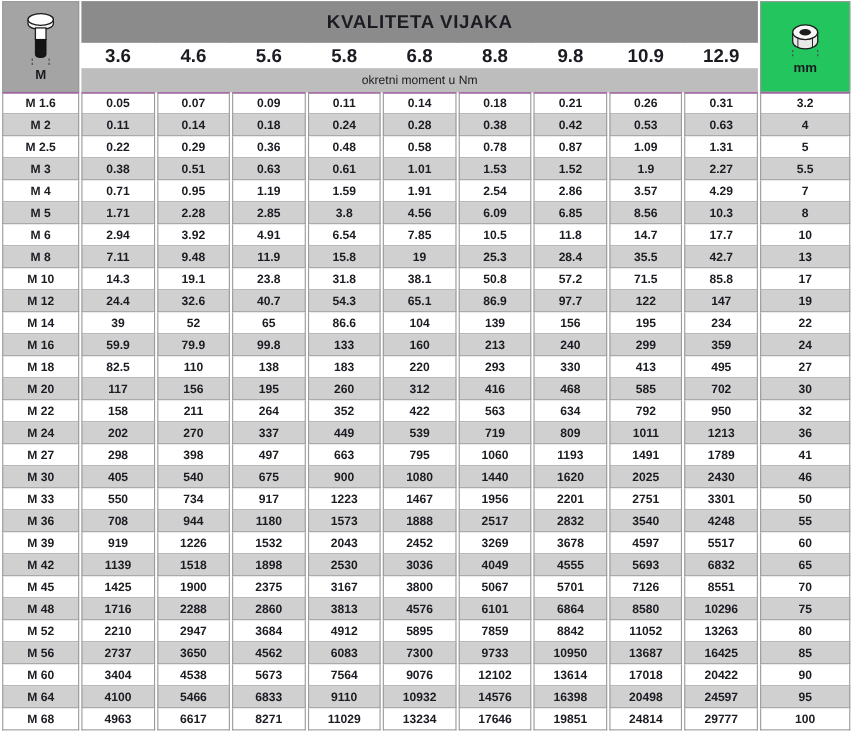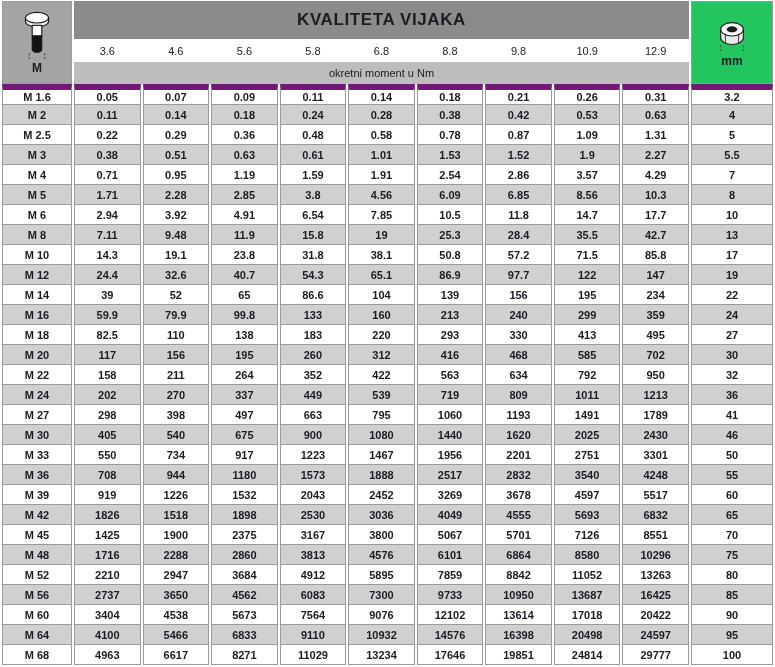--- a/index.html
+++ b/index.html
@@ -60,41 +60,41 @@
     height: 100%;
   }
   .corner-label {
     font-weight: bold;
     font-size: 12px;
     color: #1b1b22;
   }
   
   td.quality-cell {
     background: #ffffff;
-    font-weight: normal;
-    font-size: 11px;
+    font-weight: bold;
+    font-size: 17px;
     height: 23px;
   }
   
   td.band-cell {
     background: #bdbdbd;
     font-size: 11px;
     font-weight: 400;
     height: 22px;
     margin-left: 14px;
   }
   
   tbody.data td {
     border: 1px solid #9a9a9a;
     border-top: none;
     height: 20px;
     font-weight: bold;
     font-size: 11px;
   }
-  tbody.data tr:first-child td { border-top: 6px solid #701a75; text-align: center; }
+  tbody.data tr:first-child td { border-top: 1px solid #701a75; text-align: center; }
   tbody.data tr.alt  td { background: #d0d0d0; }
   tbody.data tr.norm td { background: #ffffff; }
   svg { display: block; }
 </style>
 </head>
 <body>
 
 <div class="page">
   <table class="torque">
     <colgroup>
@@ -429,21 +429,21 @@
           <td>2043</td>
           <td>2452</td>
           <td>3269</td>
           <td>3678</td>
           <td>4597</td>
           <td>5517</td>
           <td>60</td>
         </tr>
         <tr class="alt">
           <td>M 42</td>
-          <td>1826</td>
+          <td>1139</td>
           <td>1518</td>
           <td>1898</td>
           <td>2530</td>
           <td>3036</td>
           <td>4049</td>
           <td>4555</td>
           <td>5693</td>
           <td>6832</td>
           <td>65</td>
         </tr>

